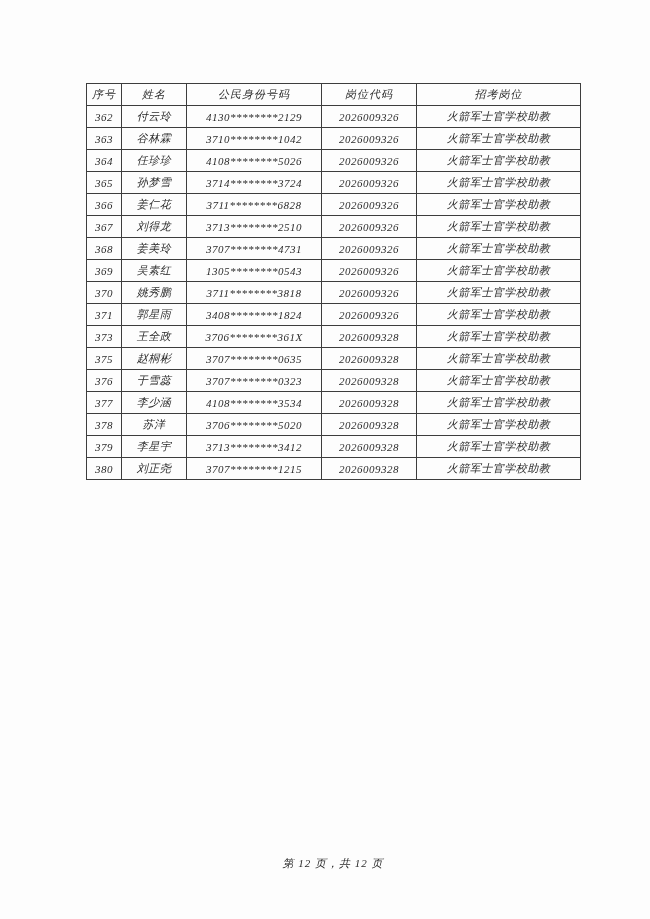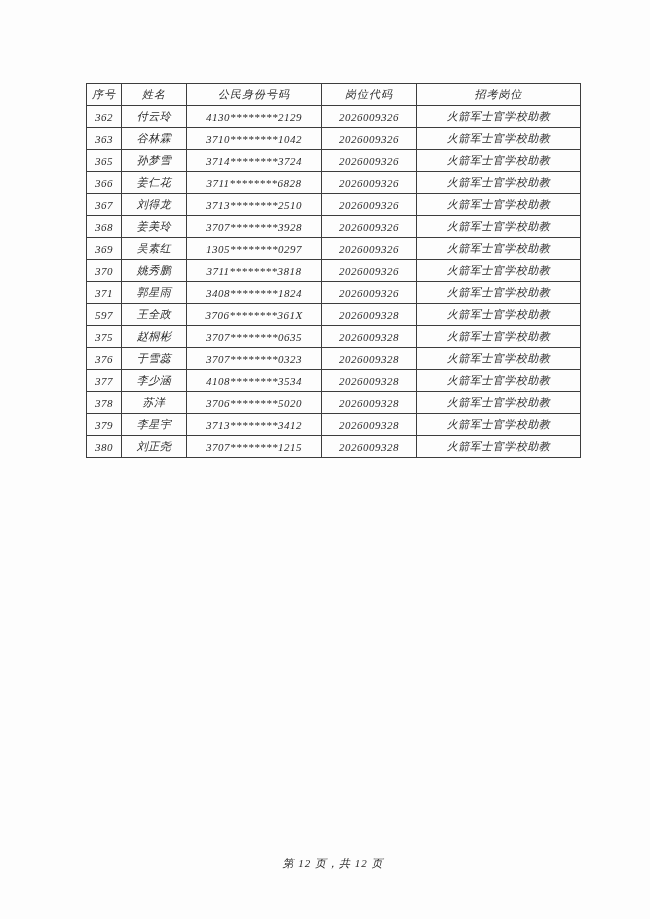--- a/index.html
+++ b/index.html
@@ -85,20 +85,27 @@
           <td>火箭军士官学校助教</td>
         </tr>
         <tr>
           <td>363</td>
           <td>谷林霖</td>
           <td>3710********1042</td>
           <td>2026009326</td>
           <td>火箭军士官学校助教</td>
         </tr>
         <tr>
+          <td>364</td>
+          <td>任珍珍</td>
+          <td>4108********5026</td>
+          <td>2026009326</td>
+          <td>火箭军士官学校助教</td>
+        </tr>
+        <tr>
           <td>365</td>
           <td>孙梦雪</td>
           <td>3714********3724</td>
           <td>2026009326</td>
           <td>火箭军士官学校助教</td>
         </tr>
         <tr>
           <td>366</td>
           <td>姜仁花</td>
           <td>3711********6828</td>
@@ -108,47 +115,47 @@
         <tr>
           <td>367</td>
           <td>刘得龙</td>
           <td>3713********2510</td>
           <td>2026009326</td>
           <td>火箭军士官学校助教</td>
         </tr>
         <tr>
           <td>368</td>
           <td>姜美玲</td>
-          <td>3707********3928</td>
+          <td>3707********4731</td>
           <td>2026009326</td>
           <td>火箭军士官学校助教</td>
         </tr>
         <tr>
           <td>369</td>
           <td>吴素红</td>
-          <td>1305********0297</td>
+          <td>1305********0543</td>
           <td>2026009326</td>
           <td>火箭军士官学校助教</td>
         </tr>
         <tr>
           <td>370</td>
           <td>姚秀鹏</td>
           <td>3711********3818</td>
           <td>2026009326</td>
           <td>火箭军士官学校助教</td>
         </tr>
         <tr>
           <td>371</td>
           <td>郭星雨</td>
           <td>3408********1824</td>
           <td>2026009326</td>
           <td>火箭军士官学校助教</td>
         </tr>
         <tr>
-          <td>597</td>
+          <td>373</td>
           <td>王全政</td>
           <td>3706********361X</td>
           <td>2026009328</td>
           <td>火箭军士官学校助教</td>
         </tr>
         <tr>
           <td>375</td>
           <td>赵桐彬</td>
           <td>3707********0635</td>
           <td>2026009328</td>

